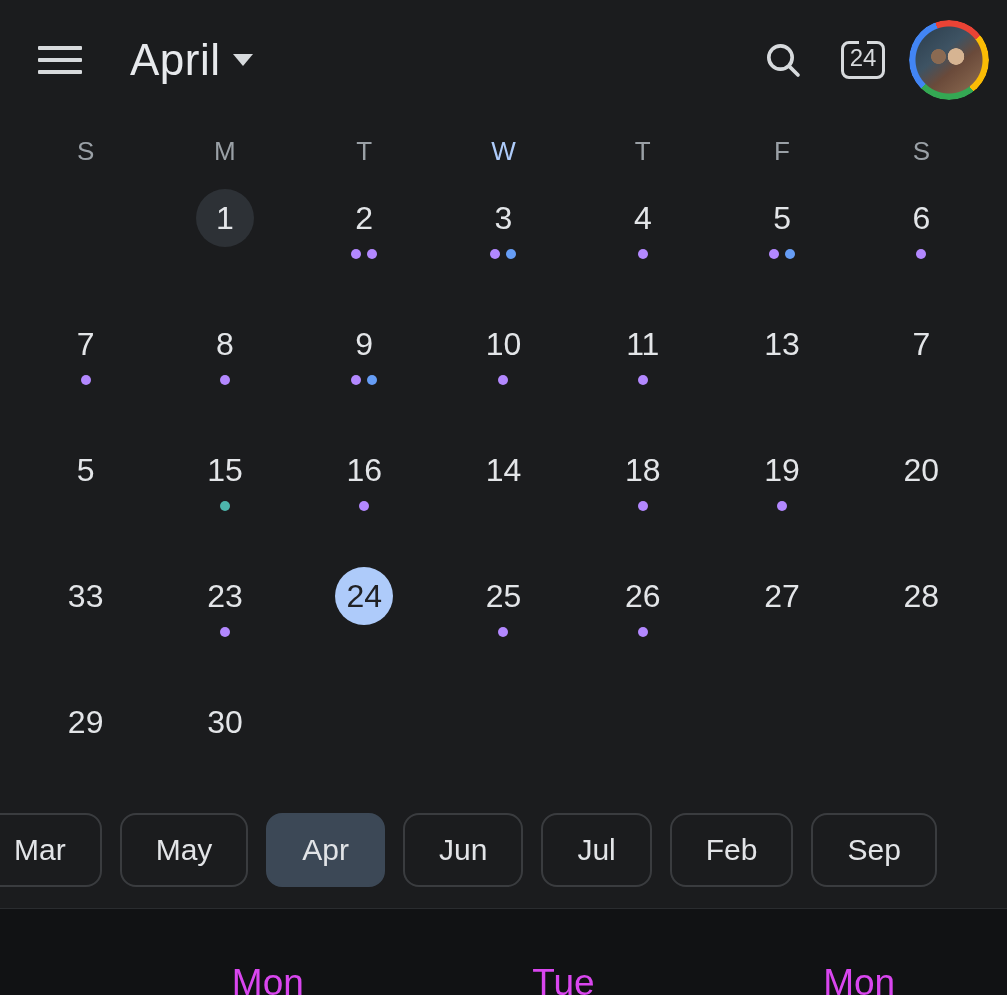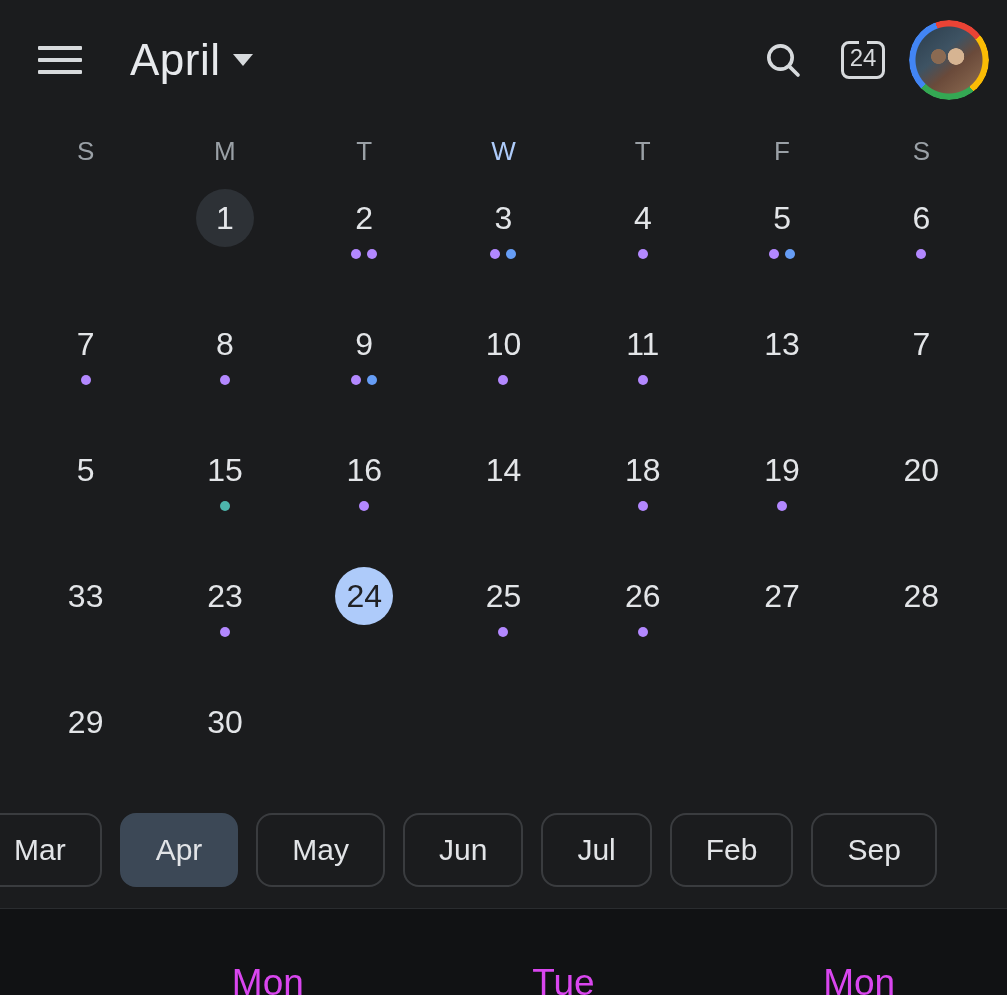--- a/index.html
+++ b/index.html
@@ -401,22 +401,22 @@
     <div class="cell">
       <div class="daynum">29</div>
     </div>
     <div class="cell">
       <div class="daynum">30</div>
     </div>
   </div>
 
 <div class="months" id="month-chips">
     <div class="chip">Mar</div>
+    <div class="chip">May</div>
     <div class="chip active">Apr</div>
-    <div class="chip">May</div>
     <div class="chip">Jun</div>
     <div class="chip">Jul</div>
     <div class="chip">Feb</div>
     <div class="chip">Sep</div>
   </div>
 
 <div class="weekbar" id="weekbar">
   <div class="weekcol leading"></div>
 <div class="weekcol">
       <div class="lbl">Mon</div>

